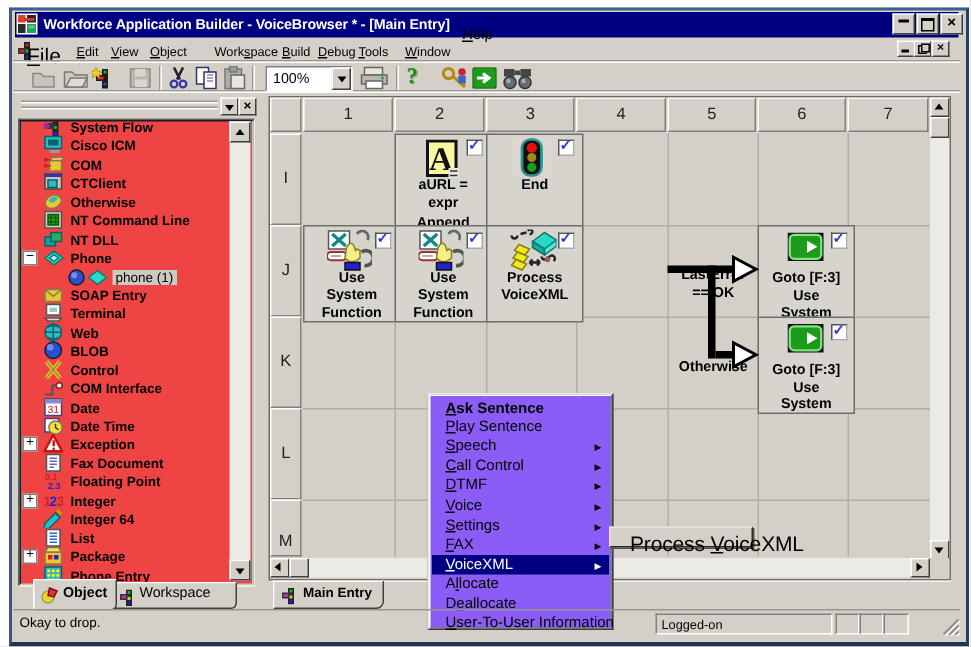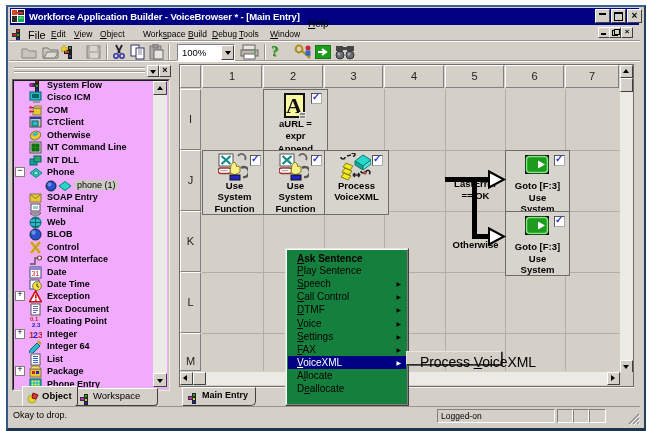--- a/index.html
+++ b/index.html
@@ -47,21 +47,21 @@
 
 <div class="a" style="left:12px;top:27px;width:12px;height:12px">
 <svg width="12" height="12">
       <rect x="4" y="0" width="4" height="12" fill="#222"></rect>
       <rect x="0" y="4" width="6" height="4" fill="#333"></rect>
       <rect x="1" y="5" width="3" height="2" fill="#c22"></rect>
       <rect x="5" y="1" width="2" height="2" fill="#c22"></rect>
       <rect x="5" y="5" width="2" height="2" fill="#2a2"></rect>
       <rect x="5" y="9" width="2" height="2" fill="#22c"></rect>
     </svg></div>
-<div class="t" style="left:28px;top:29px;font-size:11px"><u>F</u>ile</div>
+<div class="t" style="left:18px;top:29px;font-size:14px"><u>F</u>ile</div>
 <div class="t" style="left:51px;top:29px;font-size:8.5px"><u>E</u>dit</div>
 <div class="t" style="left:74px;top:29px;font-size:8.5px"><u>V</u>iew</div>
 <div class="t" style="left:100px;top:29px;font-size:8.5px"><u>O</u>bject</div>
 <div class="t" style="left:143px;top:29px;font-size:8.5px">Work<u>s</u>pace</div>
 <div class="t" style="left:188px;top:29px;font-size:8.5px"><u>B</u>uild</div>
 <div class="t" style="left:212px;top:29px;font-size:8.5px"><u>D</u>ebug</div>
 <div class="t" style="left:239px;top:29px;font-size:8.5px"><u>T</u>ools</div>
 <div class="t" style="left:270px;top:29px;font-size:8.5px"><u>W</u>indow</div>
 <div class="t" style="left:308px;top:18px;font-size:10px"><u>H</u>elp</div>
 <div class="sb" style="left:598px;top:27px;width:10px;height:9px">
@@ -156,21 +156,21 @@
 <div class="a" style="left:14px;top:67px;width:131px;height:1px;background:#9a968f"></div>
 <div class="a" style="left:14px;top:68px;width:131px;height:1px;background:#fff"></div>
 <div class="a" style="left:14px;top:71px;width:131px;height:1px;background:#9a968f"></div>
 <div class="a" style="left:14px;top:72px;width:131px;height:1px;background:#fff"></div>
 <div class="sb" style="left:147px;top:65px;width:10px;height:10px">
     <span style="position:absolute;left:2px;top:4px;border-left:3px solid transparent;border-right:3px solid transparent;border-top:4px solid #000"></span>
   </div>
 <div class="sb" style="left:159px;top:65px;width:10px;height:10px;font:bold 9px 'Liberation Sans';line-height:9px">×</div>
 
 <div class="a" style="left:12px;top:79px;width:156px;height:310px;border:1px solid;border-color:#5c5c5c #eceae4 #eceae4 #5c5c5c;background:#fff"></div>
-<div class="a" style="left:13px;top:80px;width:154px;height:308px;border:1px solid;border-color:#1c1c1c #c9c6bf #c9c6bf #1c1c1c;background:#f0abfc;overflow:hidden" id="treebox">
+<div class="a" style="left:13px;top:80px;width:154px;height:308px;border:1px solid;border-color:#1c1c1c #c9c6bf #c9c6bf #1c1c1c;background:#ef4444;overflow:hidden" id="treebox">
 <div id="tree" style="position:absolute;left:0;top:-3px;width:139px">
 <div class="tr" style="top:0px">
         <span class="a" style="left:15px"><svg width="13" height="13">
             <rect x="6" y="0" width="4" height="13" fill="#222"></rect>
             <rect x="1" y="4" width="7" height="4" fill="#333"></rect>
             <circle cx="2" cy="6" r="2" fill="#a028a0"></circle>
             <rect x="7" y="1" width="2" height="2" fill="#c22"></rect>
             <rect x="7" y="6" width="2" height="2" fill="#2a2"></rect>
             <rect x="7" y="10" width="2" height="2" fill="#22c"></rect>
           </svg></span>
@@ -434,20 +434,31 @@
    <div class="a" style="left:20px;top:3px"><svg width="22" height="26">
           <rect x="1" y="1" width="19" height="23" fill="#FBF9A0" stroke="#111" stroke-width="2"></rect>
           <text x="10" y="20" text-anchor="middle" font-family="Liberation Serif" font-size="22" font-weight="bold" fill="#111">A</text>
           <rect x="15" y="19" width="7" height="7" fill="#e8e6e0"></rect>
           <path d="M16 21 h5 M16 24 h5" stroke="#333"></path>
         </svg></div>
    <div class="cb" style="left:47px;top:3px"></div>
    <div class="ct" style="top:28px">aURL =</div>
    <div class="ct" style="top:40px">expr</div>
    <div class="ct" style="top:53px">Append</div>
+ </div>
+ <div class="cell" style="left:144px;top:24px">
+   <div class="a" style="left:17px;top:2px;width:26px;height:26px;background:#dbd8d2"></div>
+   <div class="a" style="left:21px;top:2px"><svg width="18" height="26">
+          <rect x="2" y="1" width="13" height="24" rx="5.5" fill="#101010" stroke="#2a9490" stroke-width="1.8"></rect>
+          <circle cx="8.5" cy="6.5" r="3.4" fill="#e81010"></circle>
+          <circle cx="8.5" cy="13" r="3" fill="#a08812"></circle>
+          <circle cx="8.5" cy="19.5" r="3" fill="#18a024"></circle>
+        </svg></div>
+   <div class="cb" style="left:47px;top:3px"></div>
+   <div class="ct" style="top:28px">End</div>
  </div>
  <div class="cell" style="left:22px;top:85px">
    <div class="a" style="left:15px;top:2px"><svg width="30" height="28">
           <rect x="1" y="1" width="14" height="12" fill="#fff" stroke="#555"></rect>
           <path d="M3.5 3 l9 8 M12.5 3 l-9 8" stroke="#0f8888" stroke-width="2.2"></path>
           <rect x="0" y="15" width="13" height="5.5" rx="2.7" fill="#fff" stroke="#a03030" stroke-width="1.4"></rect>
           <path d="M2.5 17.7 h7" stroke="#999"></path>
           <path d="M20 3 a4 4 0 1 1 7 4" fill="none" stroke="#666" stroke-width="1.8"></path>
           <path d="M23 15 a5 5 0 1 1 2 9" fill="none" stroke="#555" stroke-width="2.4"></path>
           <path d="M13 12 q3 -5 5 -1 l1 3 1 -1 2 1 0 5 q-6 5 -10 0 z" fill="#f6ef86" stroke="#877d20"></path>
@@ -548,41 +559,42 @@
 <div class="a" style="left:188px;top:390px"><svg width="12" height="11">
       <rect x="4" y="0" width="4" height="11" fill="#222"></rect>
       <rect x="0" y="3" width="6" height="4" fill="#333"></rect>
       <rect x="1" y="4" width="3" height="2" fill="#c2c"></rect>
       <rect x="5" y="1" width="2" height="2" fill="#2a2"></rect>
       <rect x="5" y="5" width="2" height="2" fill="#cc2"></rect>
       <rect x="5" y="8" width="2" height="2" fill="#22c"></rect>
     </svg></div>
 <div class="t b" style="left:202px;top:390px;font-size:9px">Main Entry</div>
 
-<div class="a" style="left:285px;top:248px;width:122px;height:156px;background:#15803d;border:1px solid;border-color:#e8e6e0 #404040 #404040 #e8e6e0">
+<div class="a" style="left:285px;top:262px;width:122px;height:156px;background:#8b5cf6;border:1px solid;border-color:#e8e6e0 #404040 #404040 #e8e6e0">
  <div style="position:absolute;left:0;top:0;width:120px;height:154px;border:1px solid;border-color:#fff #808080 #808080 #fff"></div>
  <div class="mi b" style="top:4px"><u>A</u>sk Sentence</div>
  <div class="mi" style="top:16px"><u>P</u>lay Sentence</div>
  <div class="mi" style="top:29px"><u>S</u>peech</div>
     <div class="arr" style="top:31px">▶</div>
  <div class="mi" style="top:42px"><u>C</u>all Control</div>
     <div class="arr" style="top:44px">▶</div>
  <div class="mi" style="top:55px"><u>D</u>TMF</div>
     <div class="arr" style="top:57px">▶</div>
  <div class="mi" style="top:69px"><u>V</u>oice</div>
     <div class="arr" style="top:71px">▶</div>
  <div class="mi" style="top:82px"><u>S</u>ettings</div>
     <div class="arr" style="top:84px">▶</div>
  <div class="mi" style="top:95px"><u>F</u>AX</div>
     <div class="arr" style="top:97px">▶</div>
  <div class="a" style="left:2px;top:107px;width:118px;height:13px;background:#000082"></div>
  <div class="mi" style="top:108px;color:#fff"><u>V</u>oiceXML</div>
     <div class="arr" style="top:110px;color:#fff">▶</div>
  <div class="mi" style="top:121px">A<u>l</u>locate</div>
  <div class="mi" style="top:134px">D<u>e</u>allocate</div>
+ <div class="mi" style="top:147px"><u>U</u>ser-To-User Information</div>
 </div>
 
 <div class="a" style="left:406px;top:351px;width:94px;height:12px;background:#D4D0C8;border:1px solid;border-color:#e8e6e0 #2a2a2a #2a2a2a #e8e6e0;box-shadow:1px 1px 0 #555"></div>
 <div class="t" style="left:420px;top:354px;font-size:14px;letter-spacing:-0.1px">Process <u>V</u>oiceXML</div>
 
 <div class="a" style="left:9px;top:406px;width:631px;height:1px;background:#9a968f"></div>
 <div class="t" style="left:13px;top:410px;font-size:9px">Okay to drop.</div>
 <div class="a sun" style="left:437px;top:409px;width:116px;height:12px"></div>
 <div class="t" style="left:441px;top:411px;font-size:8.5px">Logged-on</div>
 <div class="a sun" style="left:557px;top:409px;width:14px;height:12px"></div>

